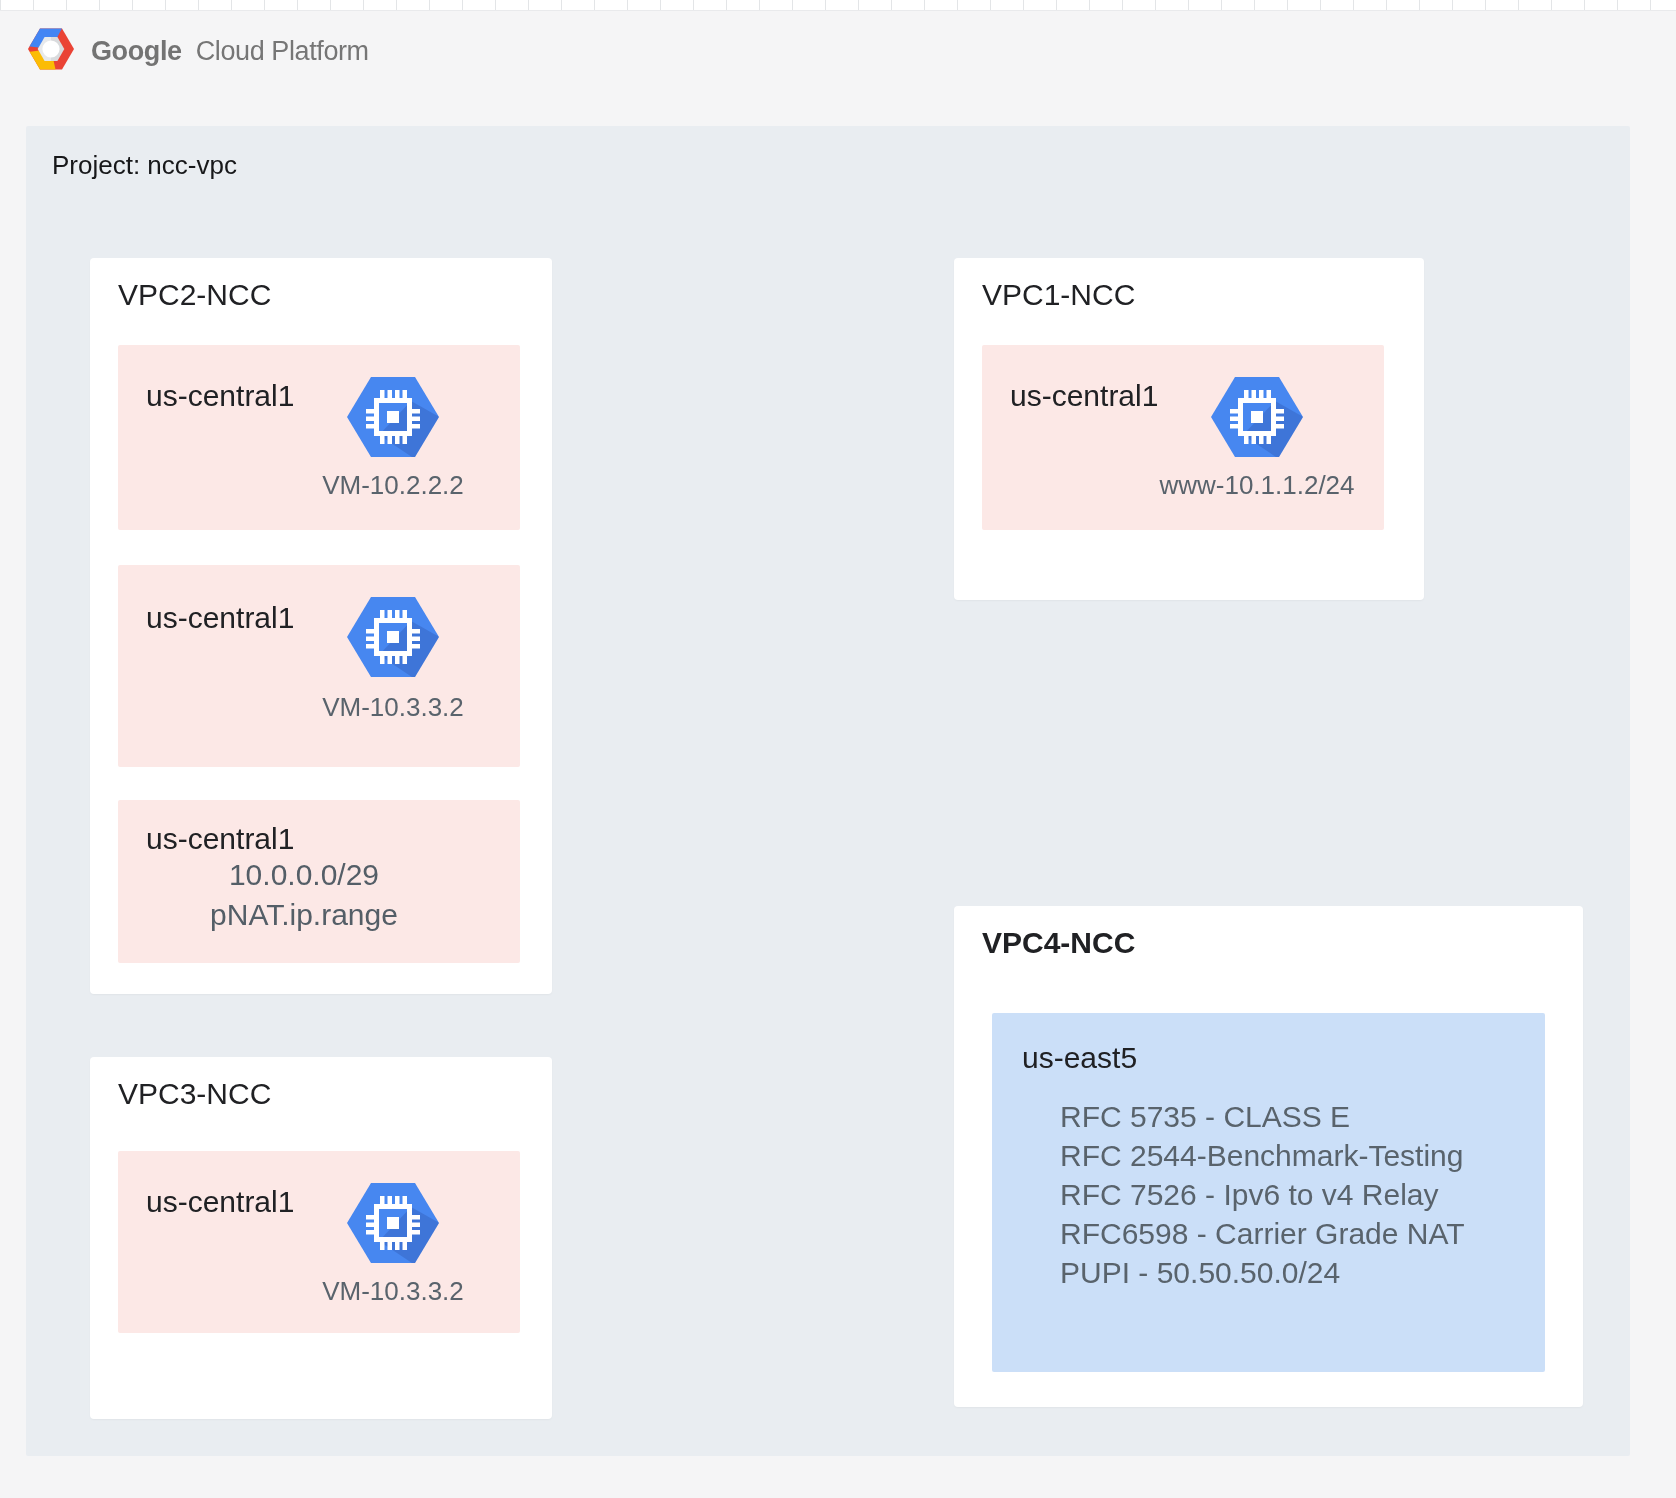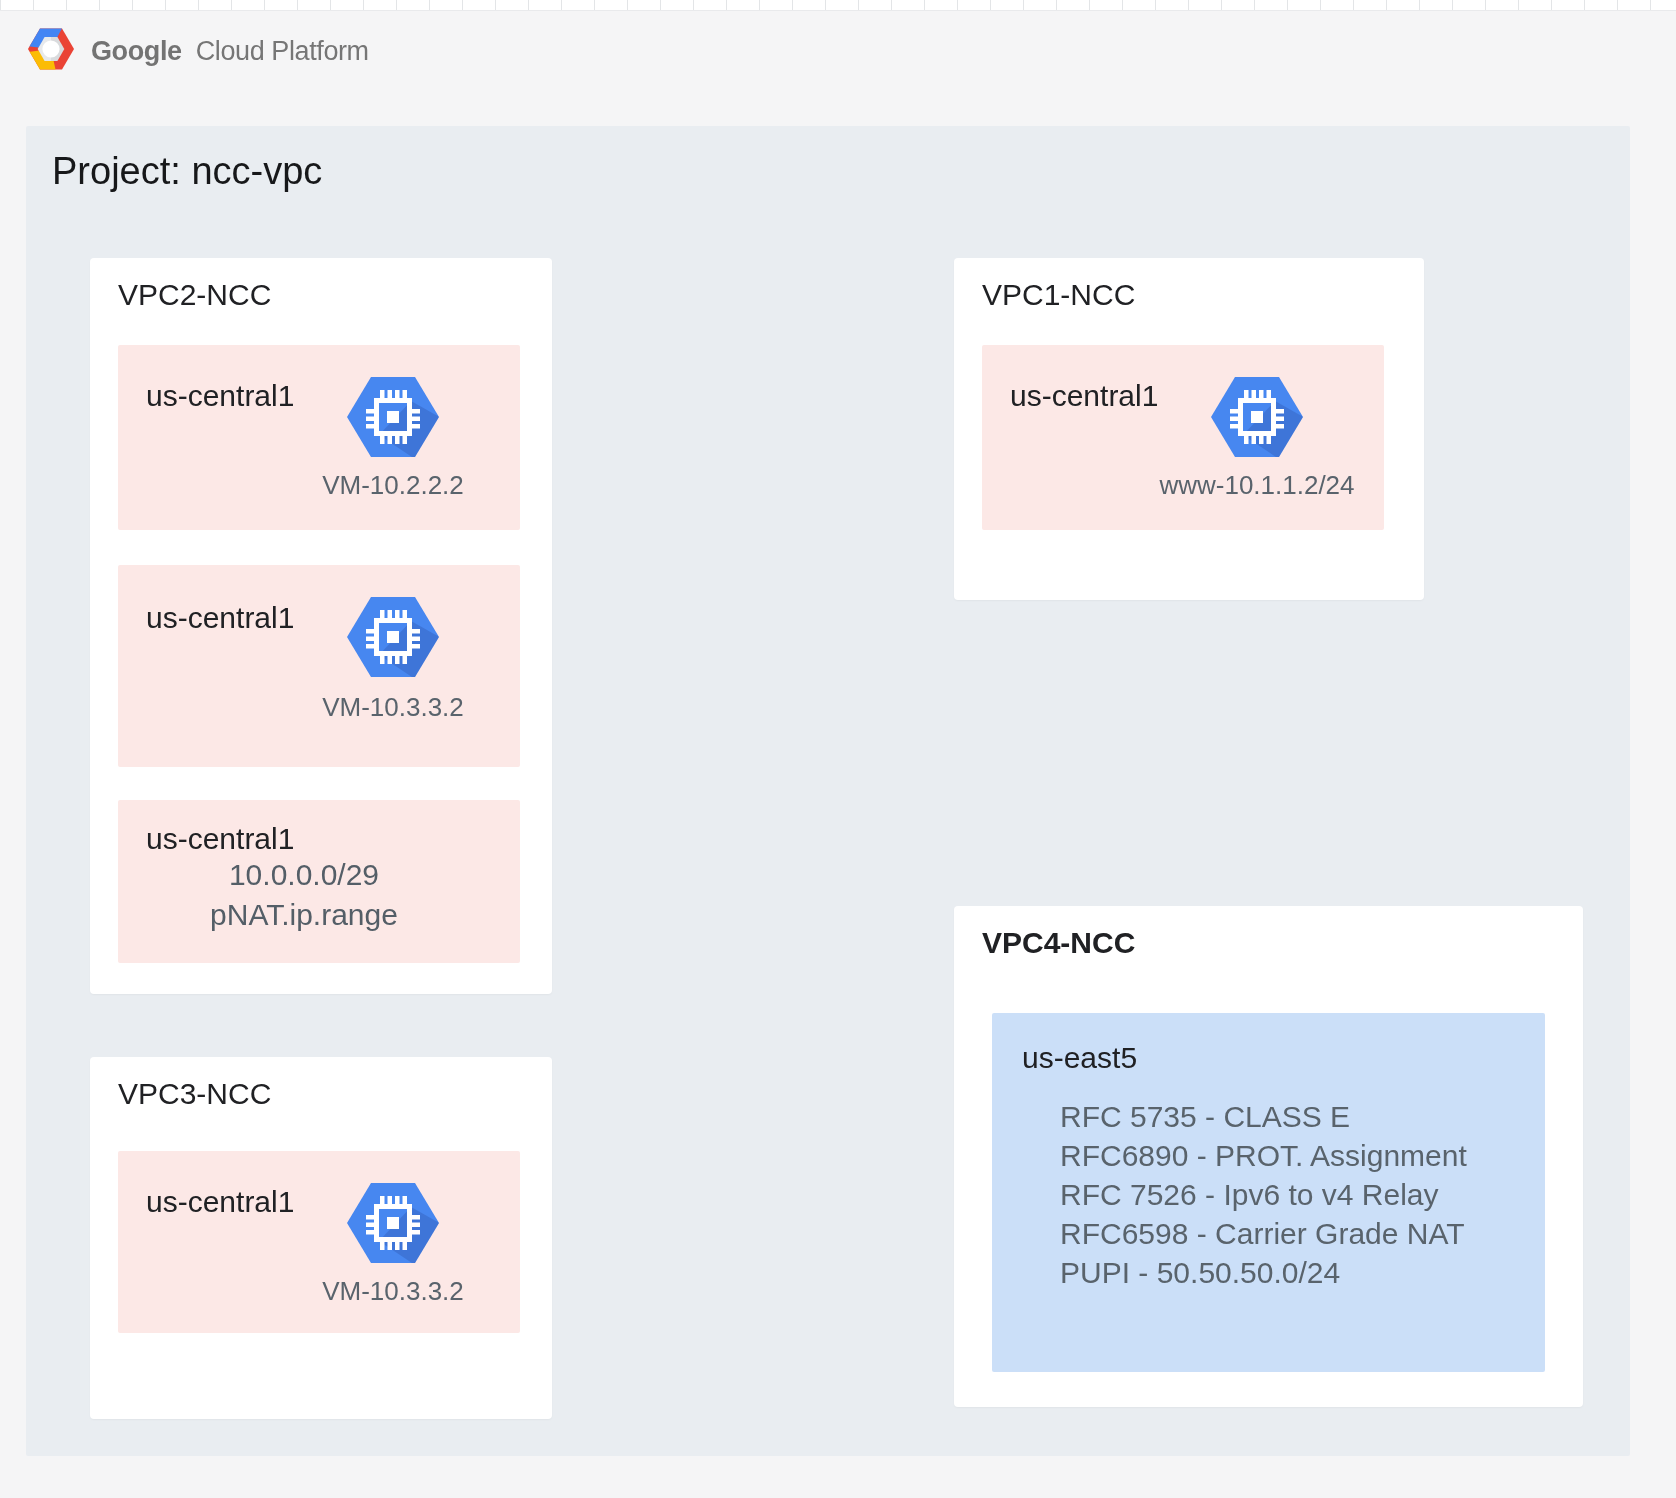--- a/index.html
+++ b/index.html
@@ -19,21 +19,21 @@
   
   .logo-wrap{left:27px;top:27px;height:48px;display:flex;align-items:center;}
   .logo-text{margin-left:16px;font-size:27px;letter-spacing:-0.4px;white-space:nowrap;}
   .logo-text .brand{color:#737373;font-weight:700;}
   .logo-text .suffix{color:#767676;font-weight:400;margin-left:7px;}
   
   .project{
     left:26px;top:126px;width:1604px;height:1330px;
     background:#e9edf1;border-radius:2px;
   }
-  .project-label{left:52px;top:150px;font-size:38px;color:#17181a;}
+  .project-label{left:52px;top:150px;font-size:26px;color:#17181a;}
   
   .vpc-box{
     background:#ffffff;border-radius:4px;
     box-shadow:0 1px 2px rgba(0,0,0,0.04);
   }
   .vpc-title{font-size:30px;color:#202124;}
   
   .region-pink{background:#fce8e6;border-radius:2px;}
   .region-blue{background:#cbdff8;border-radius:2px;}
   .region-name{font-size:30px;color:#202124;}
@@ -149,17 +149,17 @@
     </svg>
 </div>
 <div class="abs vm-label" style="left:253px;top:1276px;width:280px;">VM-10.3.3.2</div>
 
 <div class="abs vpc-box" style="left:954px;top:906px;width:629px;height:501px;"></div>
 <div class="abs vpc-title" style="left:982px;top:926px;font-weight:bold;">VPC4-NCC</div>
 <div class="abs region-blue" style="left:992px;top:1013px;width:553px;height:359px;"></div>
 <div class="abs region-name" style="left:1022px;top:1041px;">us-east5</div>
 <div class="abs" style="left:1060px;top:1097px;">
   <div class="rfc-line">RFC 5735 - CLASS E</div>
-  <div class="rfc-line">RFC6890 - PROT. Assignment</div>
+  <div class="rfc-line">RFC 2544-Benchmark-Testing</div>
   <div class="rfc-line">RFC 7526 - Ipv6 to v4 Relay</div>
   <div class="rfc-line">RFC6598 - Carrier Grade NAT</div>
   <div class="rfc-line">PUPI - 50.50.50.0/24</div>
 </div>
 
 </body></html>

